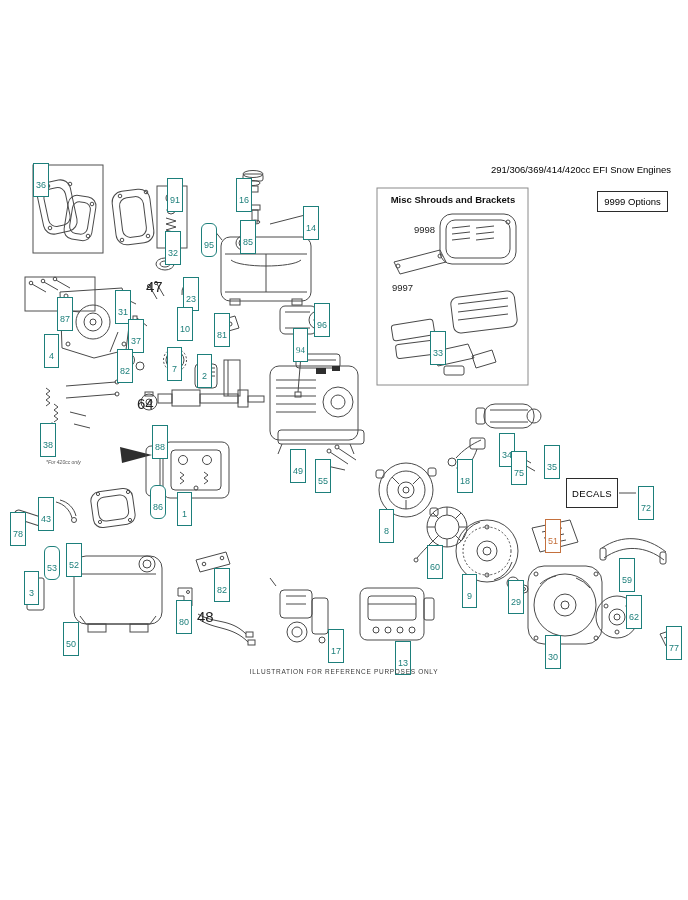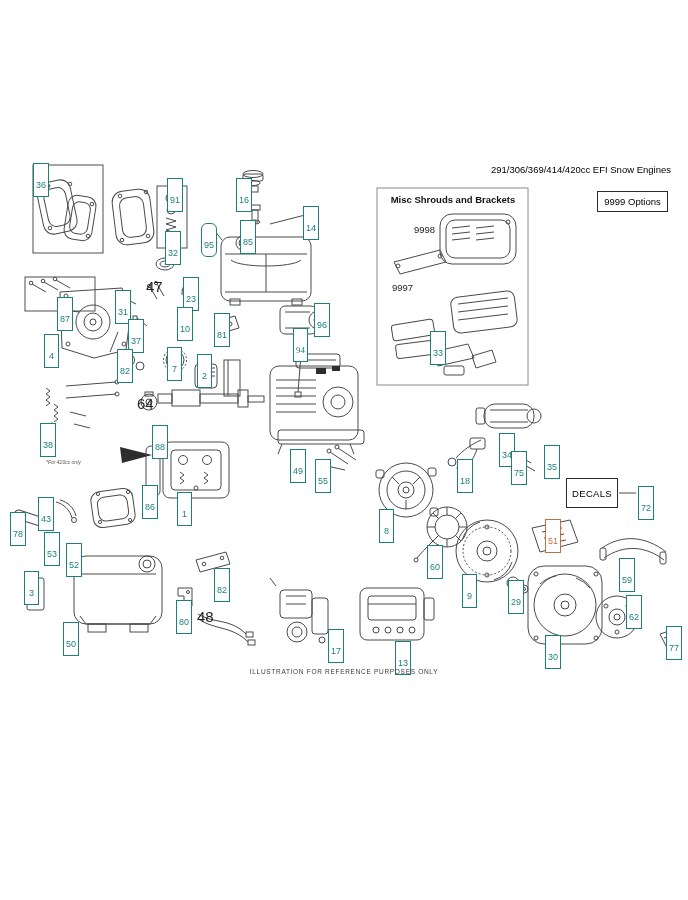--- a/index.html
+++ b/index.html
@@ -491,31 +491,31 @@
       <div class="callout" style="left: 214px; top: 313px;">81</div>
       <div class="callout" style="left: 314px; top: 303px;">96</div>
       <div class="callout" style="left: 44px; top: 334px;">4</div>
       <div class="callout" style="left: 117px; top: 349px;">82</div>
       <div class="callout" style="left: 167px; top: 347px;">7</div>
       <div class="callout" style="left: 197px; top: 354px;">2</div>
       <div class="callout" style="left: 293px; top: 328px; font-family: Liberation Serif, serif;">94</div>
       <div class="callout" style="left: 430px; top: 331px;">33</div>
       <div class="callout" style="left: 152px; top: 425px;">88</div>
       <div class="callout" style="left: 40px; top: 423px;">38</div>
-      <div class="callout" style="left: 142px; top: 485px;">86</div>
+      <div class="callout" style="left: 150px; top: 485px; border-radius: 6px;">86</div>
       <div class="callout" style="left: 177px; top: 492px;">1</div>
       <div class="callout" style="left: 290px; top: 449px;">49</div>
       <div class="callout" style="left: 315px; top: 459px;">55</div>
       <div class="callout" style="left: 544px; top: 397px; margin-top: 48px;">35</div>
       <div class="callout" style="left: 483px; top: 433px; margin-left: 16px;">34</div>
       <div class="callout" style="left: 457px; top: 459px;">18</div>
       <div class="callout" style="left: 511px; top: 451px;">75</div>
       <div class="callout" style="left: 38px; top: 497px;">43</div>
       <div class="callout" style="left: 10px; top: 512px;">78</div>
-      <div class="callout" style="left: 44px; top: 532px;">53</div>
+      <div class="callout" style="left: 44px; top: 546px; border-radius: 6px;">53</div>
       <div class="callout" style="left: 66px; top: 543px;">52</div>
       <div class="callout" style="left: 24px; top: 571px;">3</div>
       <div class="callout" style="left: 214px; top: 568px;">82</div>
       <div class="callout" style="left: 379px; top: 509px;">8</div>
       <div class="callout" style="left: 427px; top: 545px;">60</div>
       <div class="callout" style="left: 462px; top: 574px;">9</div>
       <div class="callout" style="left: 508px; top: 580px;">29</div>
       <div class="callout orange" style="left: 545px; top: 519px;">51</div>
       <div class="callout" style="left: 619px; top: 558px;">59</div>
       <div class="callout" style="left: 638px; top: 486px;">72</div>

